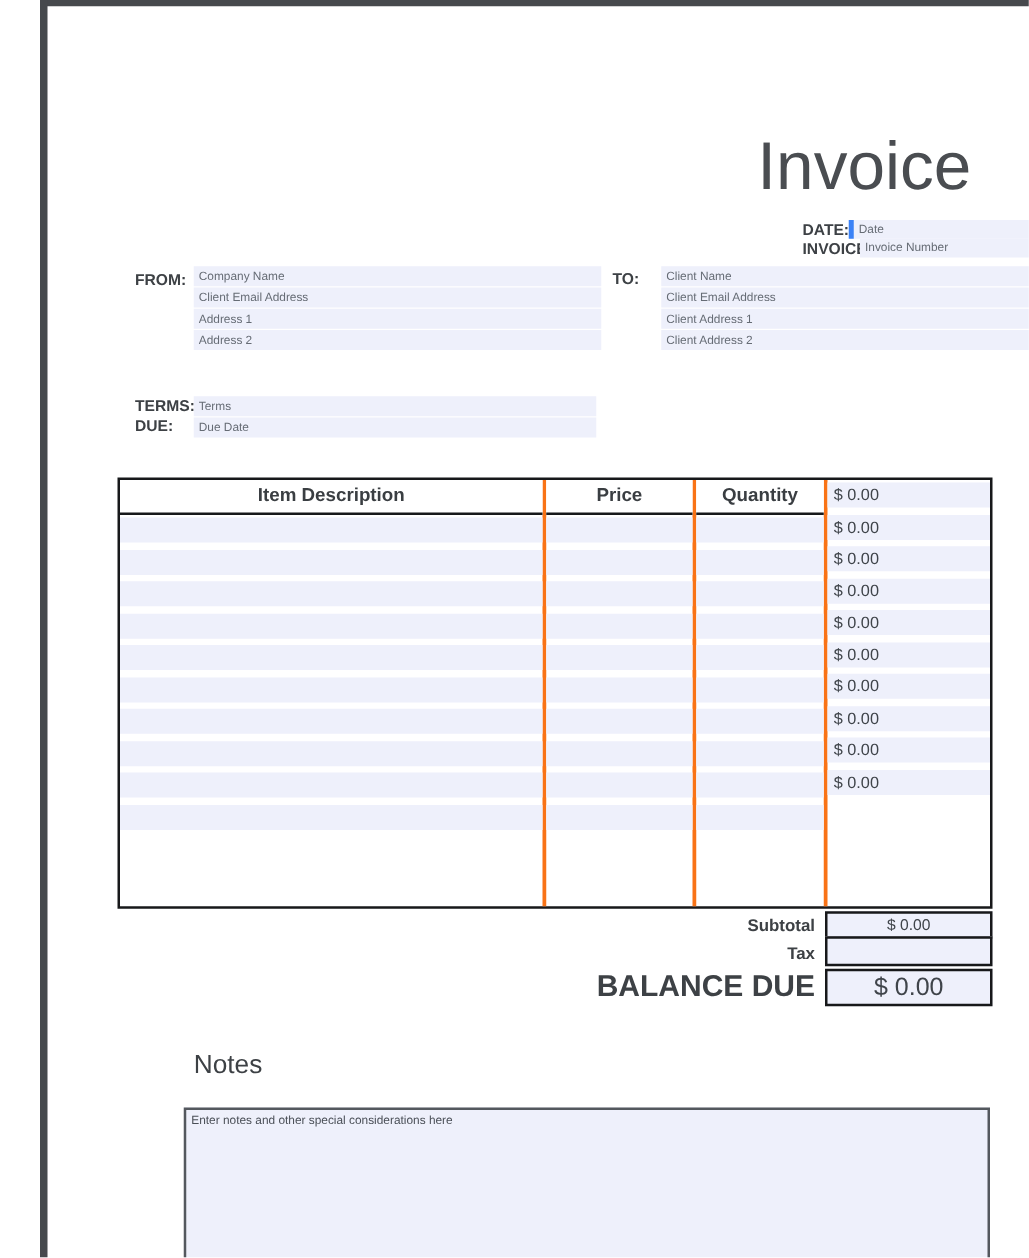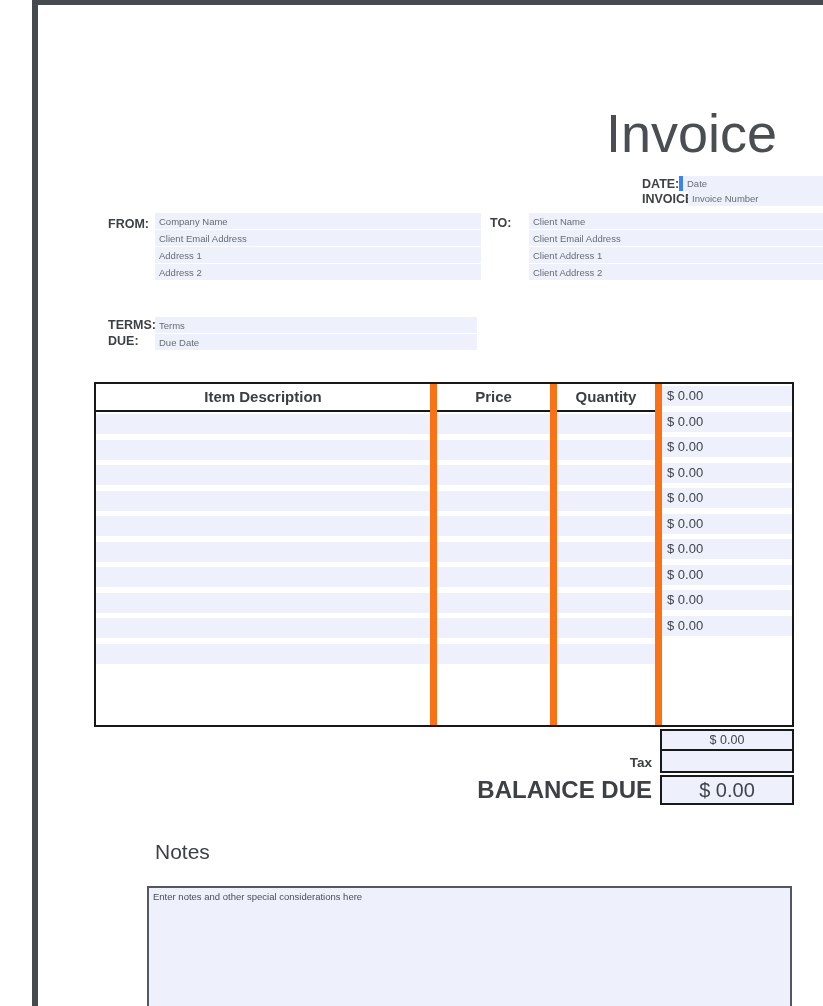--- a/index.html
+++ b/index.html
@@ -39,21 +39,21 @@
 
   .stack { position:absolute; display:flex; flex-direction:column; gap:1px; }
   .from-stack { left:123px; top:213px; width:326px; }
   .to-stack   { left:497px; top:213px; width:315px; }
   .stack .f { height:16px; width:100%; }
 
   .items {
     position:absolute; left:62px; top:382px; width:700px; height:345px;
     box-sizing:border-box; border:2px solid #17181a; display:flex; background:#fff;
   }
-  .col { box-sizing:border-box; border-right:7px solid #f97316; display:flex; flex-direction:column; }
+  .col { box-sizing:border-box; border-right:3px solid #f97316; display:flex; flex-direction:column; }
   .col:last-child { border-right:none; }
   .col-desc   { width:341px; }
   .col-qty    { width:105px; }
   .col-price  { width:120px; }
   .col-amount { width:130px; flex:1; }
   .hcell {
     height:26px; line-height:26px; border-bottom:2px solid #17181a;
     text-align:center; font-weight:bold; font-size:15px; color:#3a3e42; background:#fff;
   }
   .cells { padding-top:2px; display:flex; flex-direction:column; gap:5.5px; }
@@ -177,20 +177,21 @@
           <div class="cell amount-cell">$ 0.00</div>
           <div class="cell amount-cell">$ 0.00</div>
           <div class="cell amount-cell">$ 0.00</div>
           <div class="cell amount-cell">$ 0.00</div>
           <div class="cell amount-cell">$ 0.00</div>
           <div class="cell amount-cell">$ 0.00</div>
         </div>
       </div>
     </div>
 
+    <div class="tlabel subtotal-lbl">Subtotal</div>
     <div class="box subtotal-box">$ 0.00</div>
 
     <div class="tlabel tax-lbl">Tax</div>
     <input class="box tax-box" value="" style="">
 
     <div class="tlabel balance-lbl">BALANCE DUE</div>
     <div class="box balance-box">$ 0.00</div>
 
     <div class="notes-heading">Notes</div>
     <textarea class="notes-area" placeholder="Enter notes and other special considerations here" style=""></textarea>

